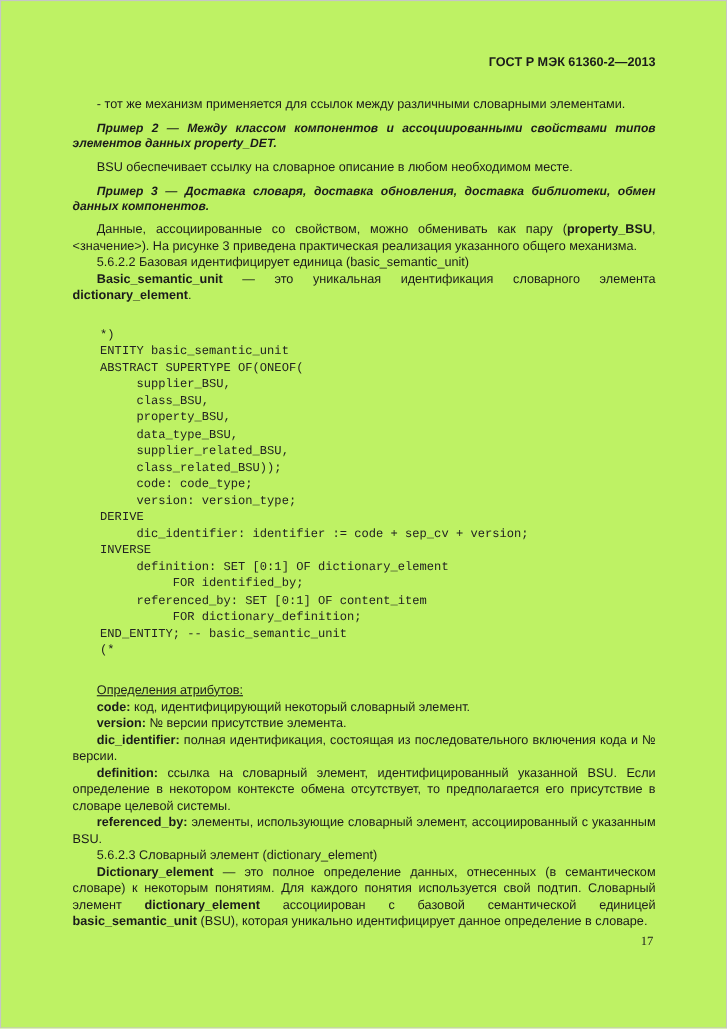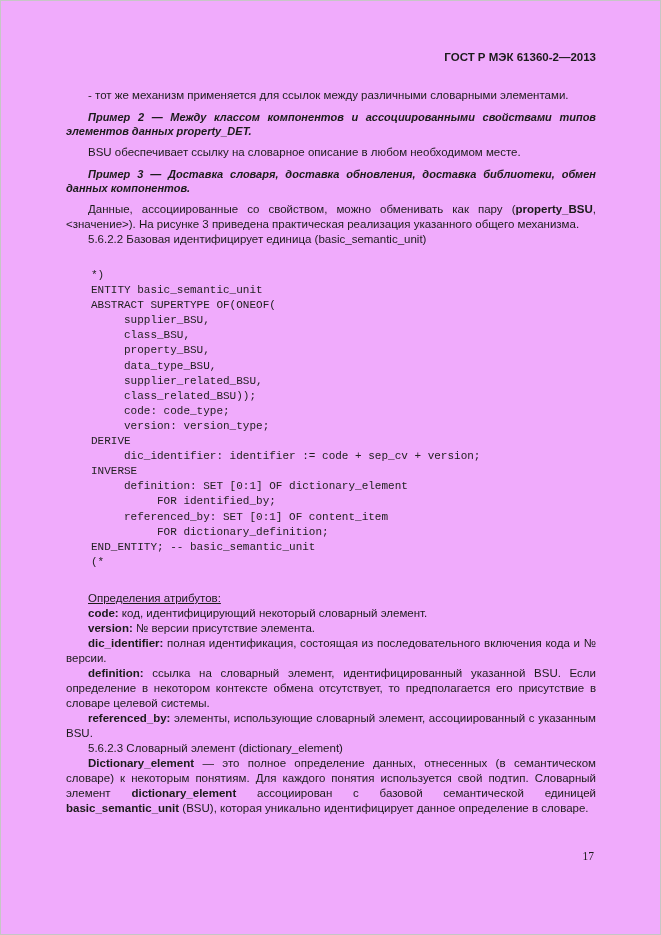--- a/index.html
+++ b/index.html
@@ -1,20 +1,20 @@
 <!DOCTYPE html>
 <html><head>
 <meta charset="utf-8">
 <style>
   * { margin: 0; padding: 0; box-sizing: border-box; }
   html, body { background: #ffffff; }
   .page {
     width: 661px;
     height: 935px;
-    background: #f0abfc;
+    background: #bef264;
     border: 1px solid #c6c6c6;
     position: relative;
     overflow: hidden;
     font-family: "Liberation Sans", "DejaVu Sans", sans-serif;
     color: #1b1b1b;
   }
   .content {
     position: absolute;
     left: 65px;
     right: 64px;
@@ -74,20 +74,21 @@
     <p class="example">Пример 2 — Между классом компонентов и ассоциированными свойствами типов элементов данных property_DET.</p>
 
     <p class="body indent">BSU обеспечивает ссылку на словарное описание в любом необходимом месте.</p>
 
     <p class="example">Пример 3 — Доставка словаря, доставка обновления, доставка библиотеки, обмен данных компонентов.</p>
 
     <p class="body indent"><span>Данные, ассоциированные со свойством, можно обменивать как пару (</span><b>property_BSU</b><span>, &lt;значение&gt;). На рисунке 3 приведена практическая реализация указанного общего механизма.</span></p>
 
     <p class="body indent">5.6.2.2 Базовая идентифицирует единица (basic_semantic_unit)</p>
 
+    <p class="body indent"><b>Basic_semantic_unit</b><span> — это уникальная идентификация словарного элемента </span><b>dictionary_element</b><span>.</span></p>
 
 
     <pre class="code">*)
 ENTITY basic_semantic_unit
 ABSTRACT SUPERTYPE OF(ONEOF(
      supplier_BSU,
      class_BSU,
      property_BSU,
      data_type_BSU,
      supplier_related_BSU,

